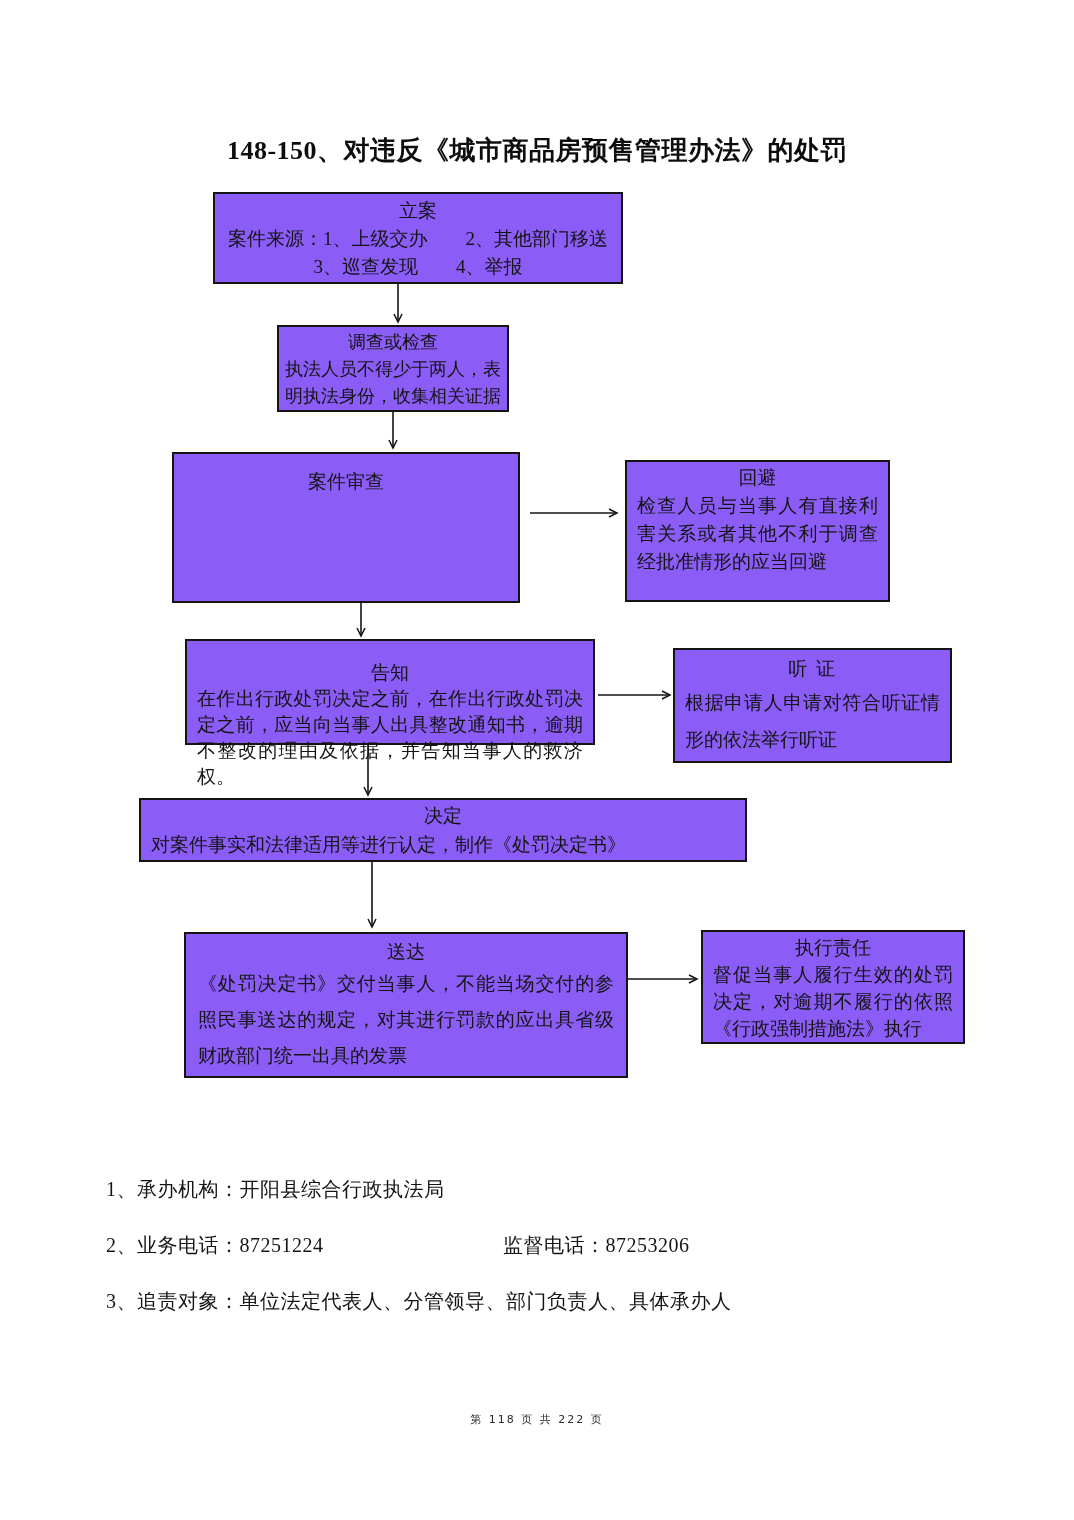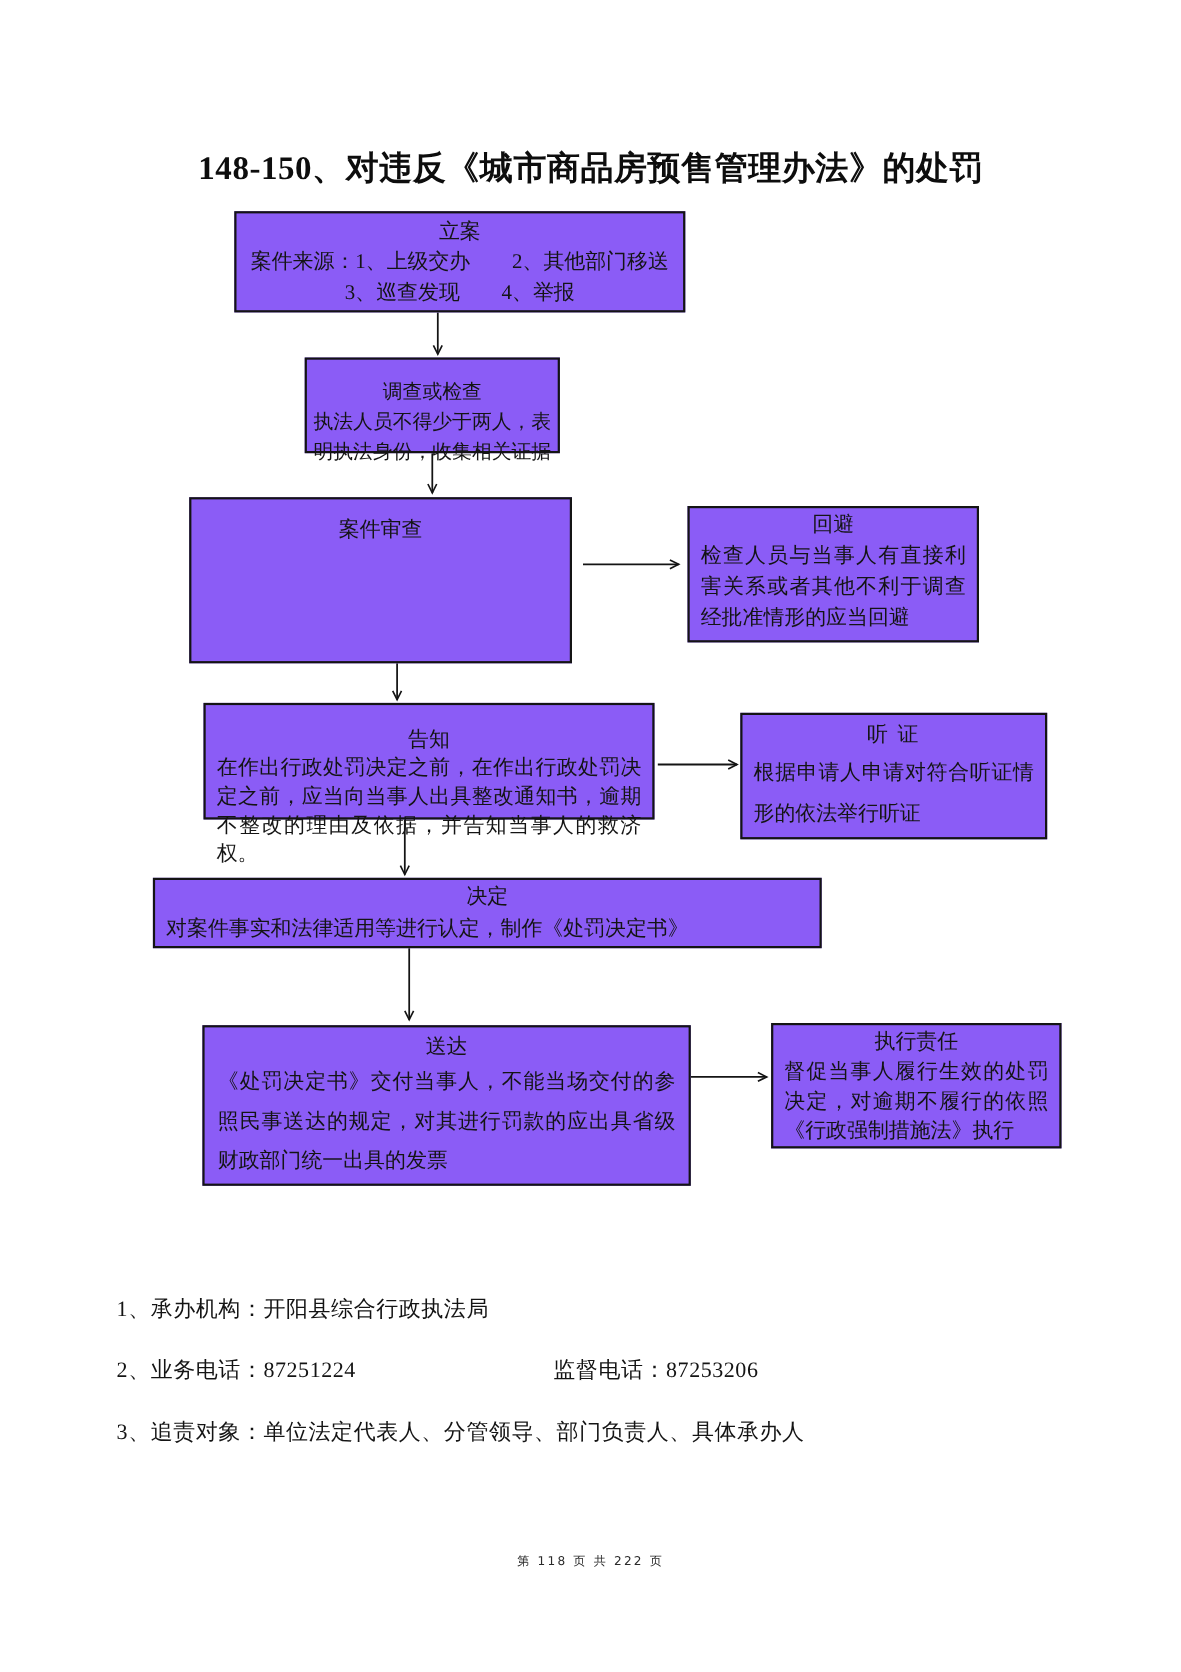--- a/index.html
+++ b/index.html
@@ -6,38 +6,38 @@
   .page{
     position:relative;
     width:1074px;height:1520px;
     background:#fff;
     font-family:"Liberation Serif","DejaVu Serif",serif;
     color:#121212;
     overflow:hidden;
   }
   .doc-title{
     position:absolute;left:0;top:133px;width:1074px;
-    text-align:center;font-size:30px;font-weight:bold;
+    text-align:center;font-size:26px;font-weight:bold;
     letter-spacing:0.5px;color:#0d0d0d;
   }
   .arrows{position:absolute;left:0;top:0;width:1074px;height:1520px;pointer-events:none;}
   .node{
     position:absolute;border:2px solid #141414;box-sizing:border-box;
     background:#8b5cf6;font-size:19px;line-height:28px;color:#141414;
   }
   .nt{text-align:center;}
   .nb{text-align:justify;padding:0 10px;}
   
   .lian{left:213px;top:192px;width:410px;height:92px;padding-top:3px;line-height:28px;}
   .lian .nl{text-align:center;}
-  .diaocha{left:277px;top:325px;width:232px;height:87px;padding-top:16px;font-size:18px;line-height:27px;}
+  .diaocha{left:277px;top:325px;width:232px;height:87px;padding-top:2px;font-size:18px;line-height:27px;}
   .diaocha .nb{padding:0 6px;}
   .shencha{left:172px;top:452px;width:348px;height:151px;padding-top:14px;line-height:29px;}
   .shencha .nt{line-height:28px;}
-  .huibi{left:625px;top:460px;width:265px;height:124px;padding-top:2px;line-height:28px;}
+  .huibi{left:625px;top:460px;width:265px;height:142px;padding-top:2px;line-height:28px;}
   .gaozhi{left:185px;top:639px;width:410px;height:106px;padding-top:19px;line-height:26px;}
   .tingzheng{left:673px;top:648px;width:279px;height:115px;padding-top:4px;}
   .tingzheng .nt{line-height:30px;letter-spacing:2px;}
   .tingzheng .nb{line-height:37px;}
   .jueding{left:139px;top:798px;width:608px;height:64px;padding-top:1px;line-height:29px;}
   .jueding .nb{text-align:left;}
   .songda{left:184px;top:932px;width:444px;height:146px;padding-top:4px;}
   .songda .nt{line-height:28px;text-align:center;}
   .songda .nb{line-height:36px;padding:0 12px;}
   .zhixing{left:701px;top:930px;width:264px;height:114px;padding-top:2px;line-height:27px;}

